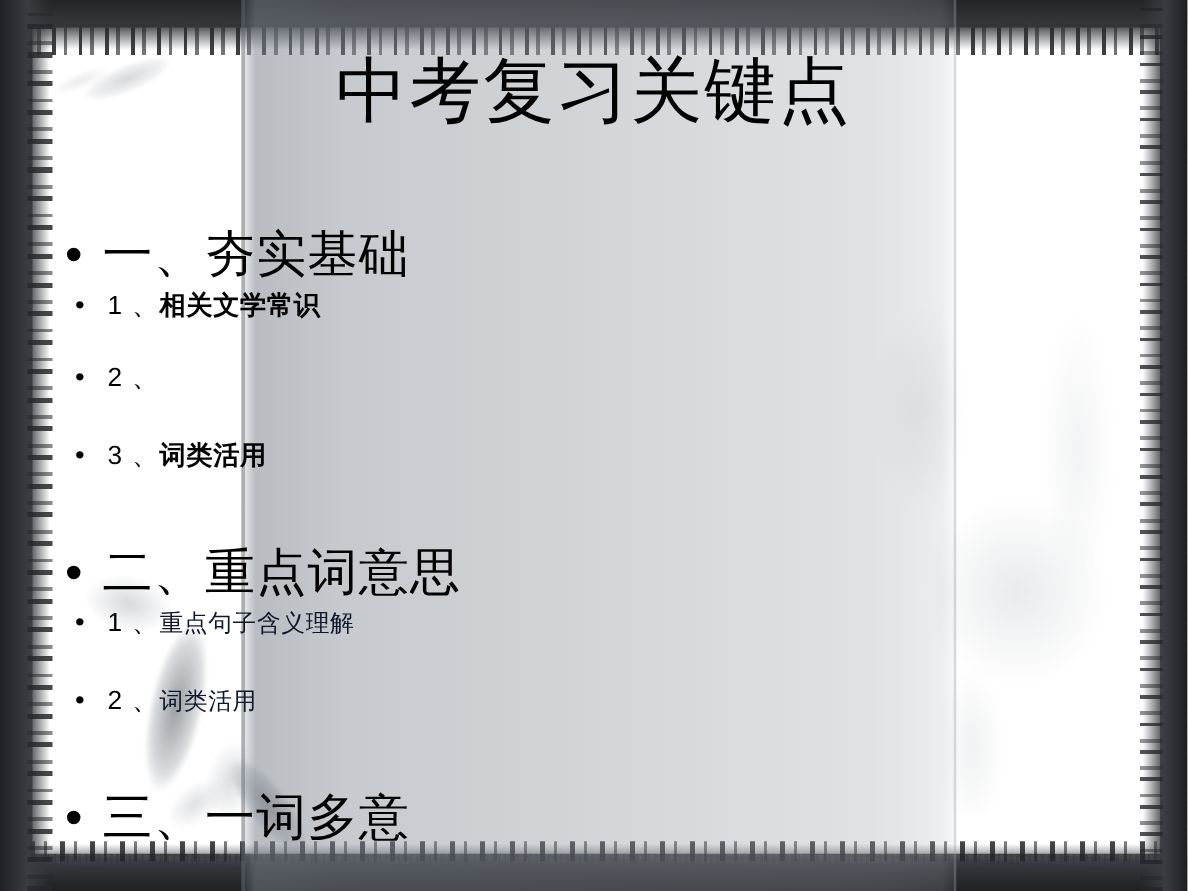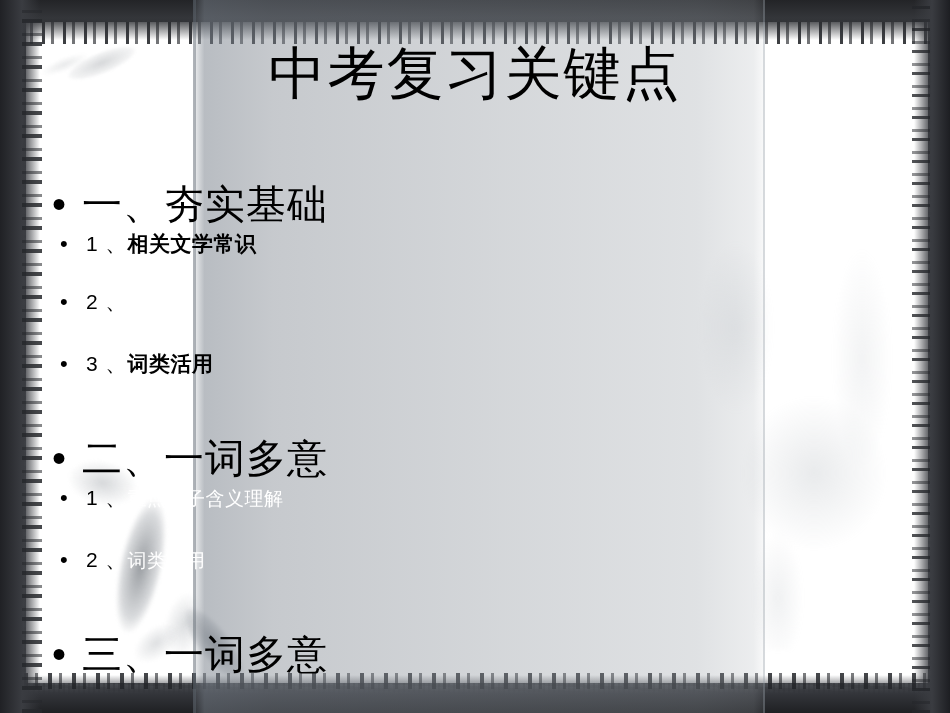--- a/index.html
+++ b/index.html
@@ -264,21 +264,21 @@
   }
   .lvl2 .em {
     font-size: 21px;
     font-weight: bold;
     color: #000000;
     letter-spacing: .5px;
   }
   .lvl2 .em-light {
     font-size: 19px;
     font-weight: normal;
-    color: #ffffff;
+    color: #0f172a;
     letter-spacing: .5px;
     text-align: right;
   }
   .sp-30 { height: 30px; }
   .sp-10 { height: 10px; }
   .sp-34 { height: 34px; }
 </style>
 </head>
 <body>
 
@@ -328,21 +328,21 @@
       <div class="li lvl2">
         <span class="bullet">•</span>
         <span class="num">3 、</span>
         <span class="em">词类活用</span>
       </div>
 
       <div class="sp-10"></div>
 
       <div class="li lvl1">
         <span class="bullet">•</span>
-        <span class="txt">二、一词多意</span>
+        <span class="txt">二、重点词意思</span>
       </div>
 
       <div class="li lvl2">
         <span class="bullet">•</span>
         <span class="num">1 、</span>
         <span class="em-light">重点句子含义理解</span>
       </div>
 
       <div class="sp-34"></div>
 

